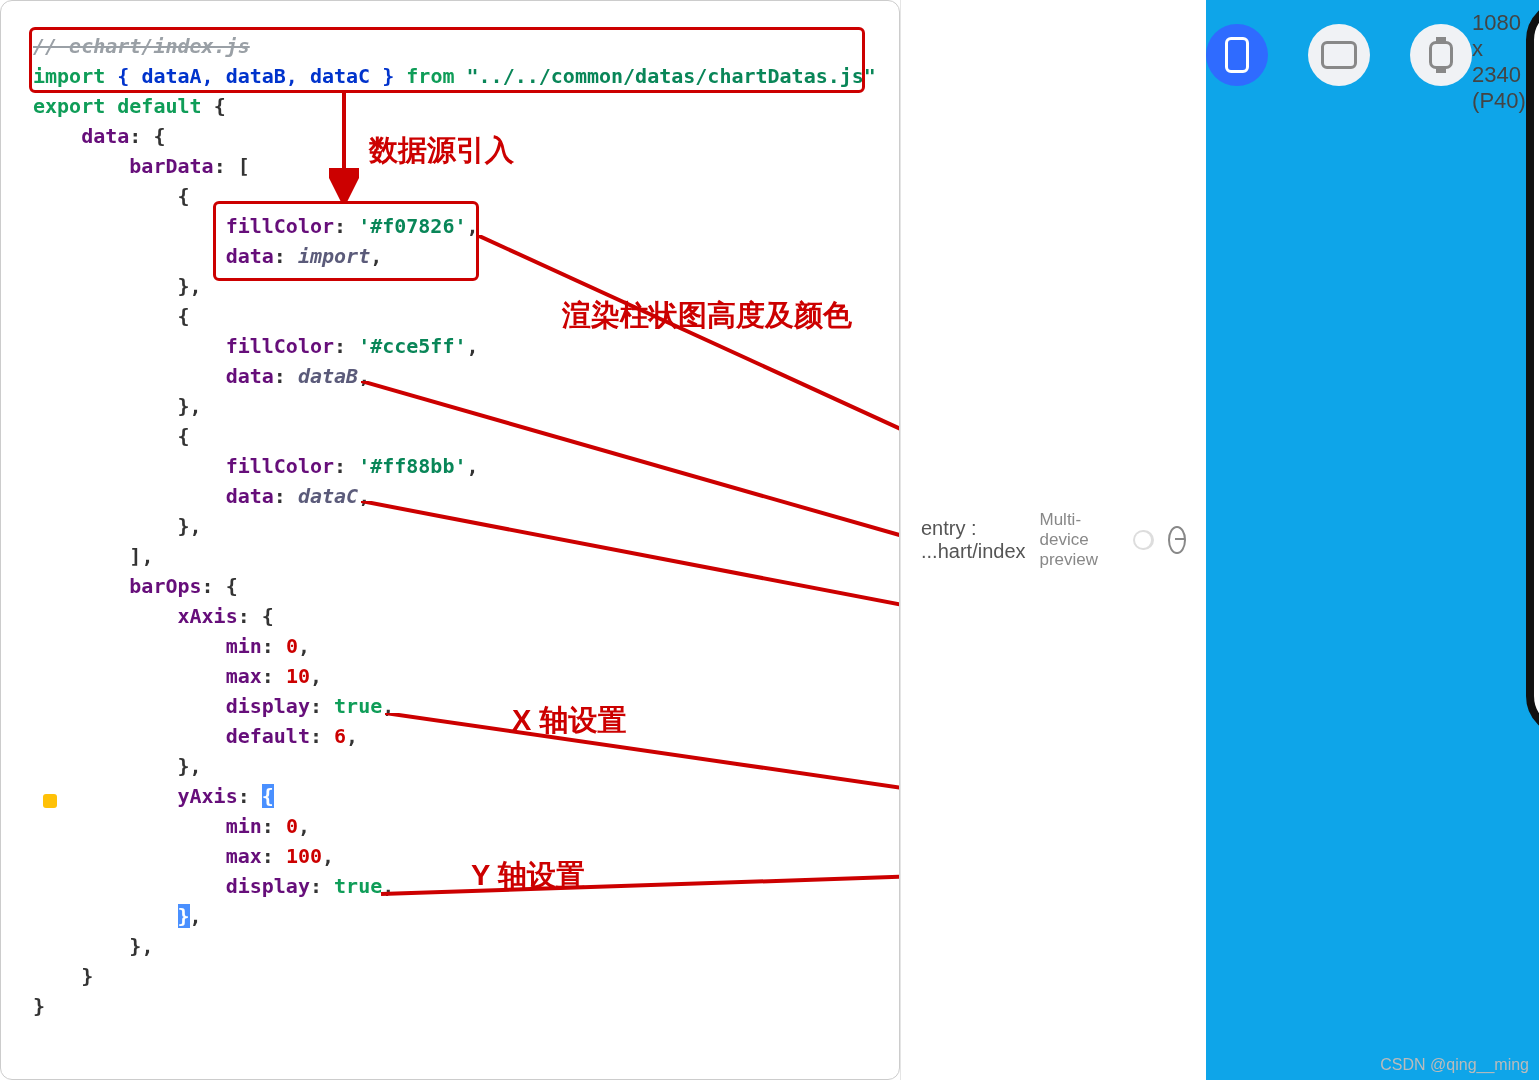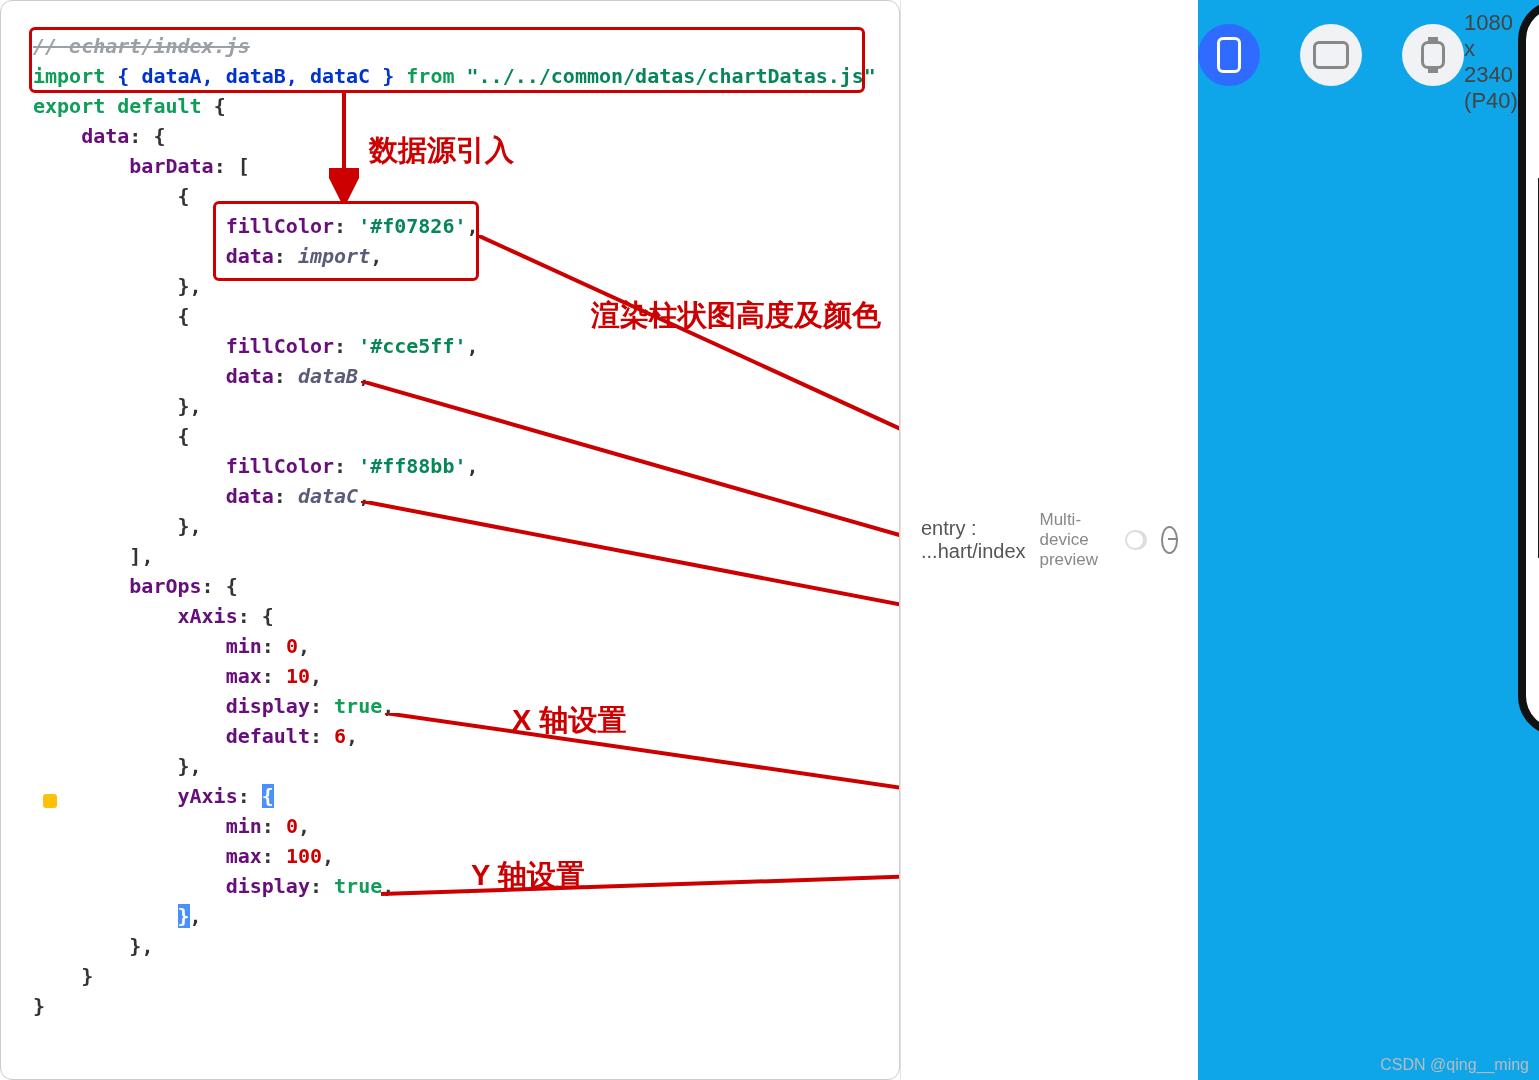--- a/index.html
+++ b/index.html
@@ -17,21 +17,21 @@
   .tok-br{color:#333}
   .tok-true{color:#0F9D58;font-weight:700}
   .hl-line{position:absolute;left:0;right:0;height:30px;background:#fff2c8;z-index:-1}
   .sel{background:#4a90ff;color:#fff}
   .red-box{position:absolute;border:3px solid #c00;border-radius:6px;pointer-events:none}
   .ann{position:absolute;font-family:"PingFang SC","Microsoft YaHei",sans-serif;font-size:29px;color:#c00;font-weight:700;white-space:nowrap}
   .arrow{position:absolute;pointer-events:none}
   .preview-pane{flex:1;display:flex;flex-direction:row;background:#0ea5e9;border-left:1px solid #e5e5e5}
   .prev-header{display:flex;align-items:center;padding:10px 20px;font-family:-apple-system,sans-serif;font-size:20px;color:#555;background:#fff}
   .prev-title{flex:1}
-  .prev-tog{margin:16px 14px;color:#888;font-size:17px;display:flex;align-items:center;}
+  .prev-tog{margin:16px 14px;color:#888;font-size:17px;display:flex;align-items:center;gap:8px}
   .toggle{width:38px;height:20px;background:#ddd;border-radius:10px;position:relative}
   .toggle::after{content:"";position:absolute;left:2px;top:2px;width:16px;height:16px;background:#fff;border-radius:50%}
   .zoom{width:24px;height:24px;border:2px solid #888;border-radius:50%;position:relative}
   .zoom::after{content:"";position:absolute;width:10px;height:2px;background:#888;top:10px;left:5px}
   .dev-row{display:flex;justify-content:center;gap:40px;margin:24px 0 12px}
   .dev-btn{width:62px;height:62px;border-radius:50%;display:flex;align-items:center;justify-content:center;background:#f0f2f5}
   .dev-btn.active{background:#2f6bff}
   .dev-ico{border:3px solid #888;border-radius:6px}
   .dev-btn.active .dev-ico{border-color:#fff}
   .phone-ico{width:18px;height:30px}
@@ -92,21 +92,21 @@
                 <span class="tok-prop">display</span>: <span class="tok-true">true</span>,
             <span class="sel">}</span>,
         <span class="tok-br">}</span>,
     <span class="tok-br">}</span>
 <span class="tok-br">}</span></pre>
 
     <div class="red-box" style="left:28px;top:26px;width:830px;height:60px"></div>
     <div class="red-box" style="left:212px;top:200px;width:260px;height:74px"></div>
 
     <div class="ann" style="left:368px;top:130px">数据源引入</div>
-    <div class="ann" style="left:590px;top:295px">渲染柱状图高度及颜色</div>
+    <div class="ann" style="left:561px;top:295px">渲染柱状图高度及颜色</div>
     <div class="ann" style="left:511px;top:700px">X 轴设置</div>
     <div class="ann" style="left:470px;top:855px">Y 轴设置</div>
 
     <svg class="arrow" style="left:328px;top:92px;width:30px;height:110px">
         <defs>
           <marker id="ah" markerWidth="10" markerHeight="10" refX="5" refY="5" orient="auto">
             <path d="M0,0 L10,5 L0,10 z" fill="#c00"></path>
           </marker>
         </defs>
         <line x1="15" y1="0" x2="15" y2="95" stroke="#c00" stroke-width="4" marker-end="url(#ah)"></line>

